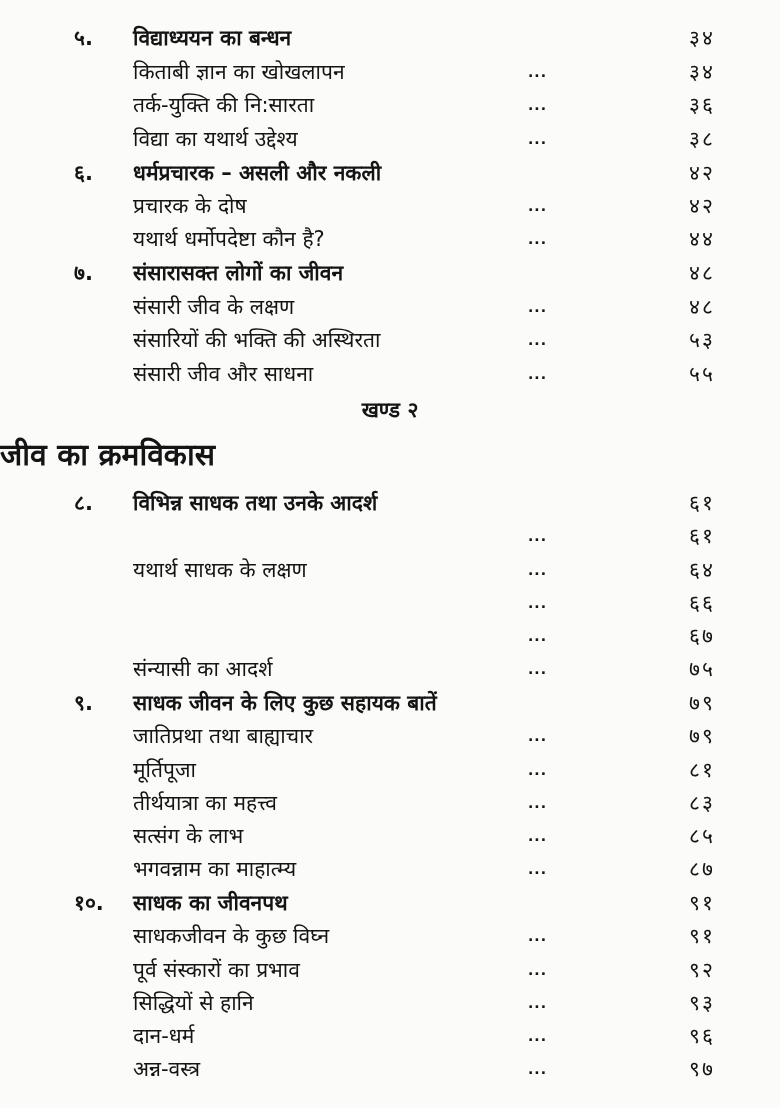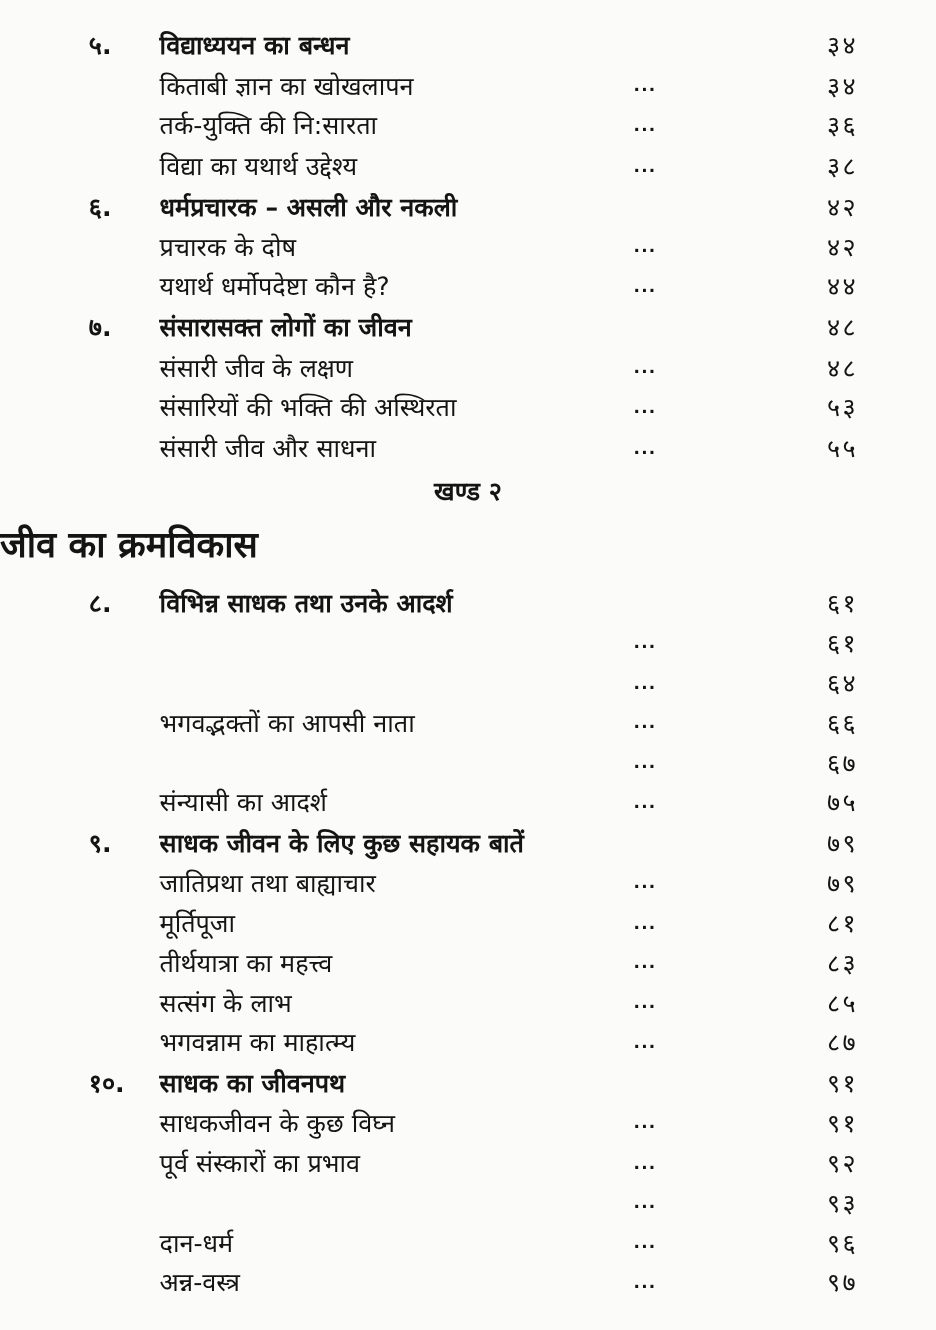--- a/index.html
+++ b/index.html
@@ -147,25 +147,25 @@
   <div class="row chapter" style="top:486px">
     <span class="num">८.</span>
     <span class="title">विभिन्न साधक तथा उनके आदर्श</span>
     <span class="page-no">६१</span>
   </div>
   <div class="row sub" style="top:519px">
     <span class="dots">...</span>
     <span class="page-no">६१</span>
   </div>
   <div class="row sub" style="top:553px">
+    <span class="title">यथार्थ साधक के लक्षण</span>
     <span class="dots">...</span>
     <span class="page-no">६४</span>
   </div>
   <div class="row sub" style="top:586px">
-    <span class="title">भगवद्भक्तों का आपसी नाता</span>
     <span class="dots">...</span>
     <span class="page-no">६६</span>
   </div>
   <div class="row sub" style="top:619px">
     <span class="dots">...</span>
     <span class="page-no">६७</span>
   </div>
   <div class="row sub" style="top:652px">
     <span class="title">संन्यासी का आदर्श</span>
     <span class="dots">...</span>
@@ -210,20 +210,21 @@
     <span class="title">साधकजीवन के कुछ विघ्न</span>
     <span class="dots">...</span>
     <span class="page-no">९१</span>
   </div>
   <div class="row sub" style="top:953px">
     <span class="title">पूर्व संस्कारों का प्रभाव</span>
     <span class="dots">...</span>
     <span class="page-no">९२</span>
   </div>
   <div class="row sub" style="top:986px">
+    <span class="title">सिद्धियों से हानि</span>
     <span class="dots">...</span>
     <span class="page-no">९३</span>
   </div>
   <div class="row sub" style="top:1019px">
     <span class="title">दान-धर्म</span>
     <span class="dots">...</span>
     <span class="page-no">९६</span>
   </div>
   <div class="row sub" style="top:1052px">
     <span class="title">अन्न-वस्त्र</span>

